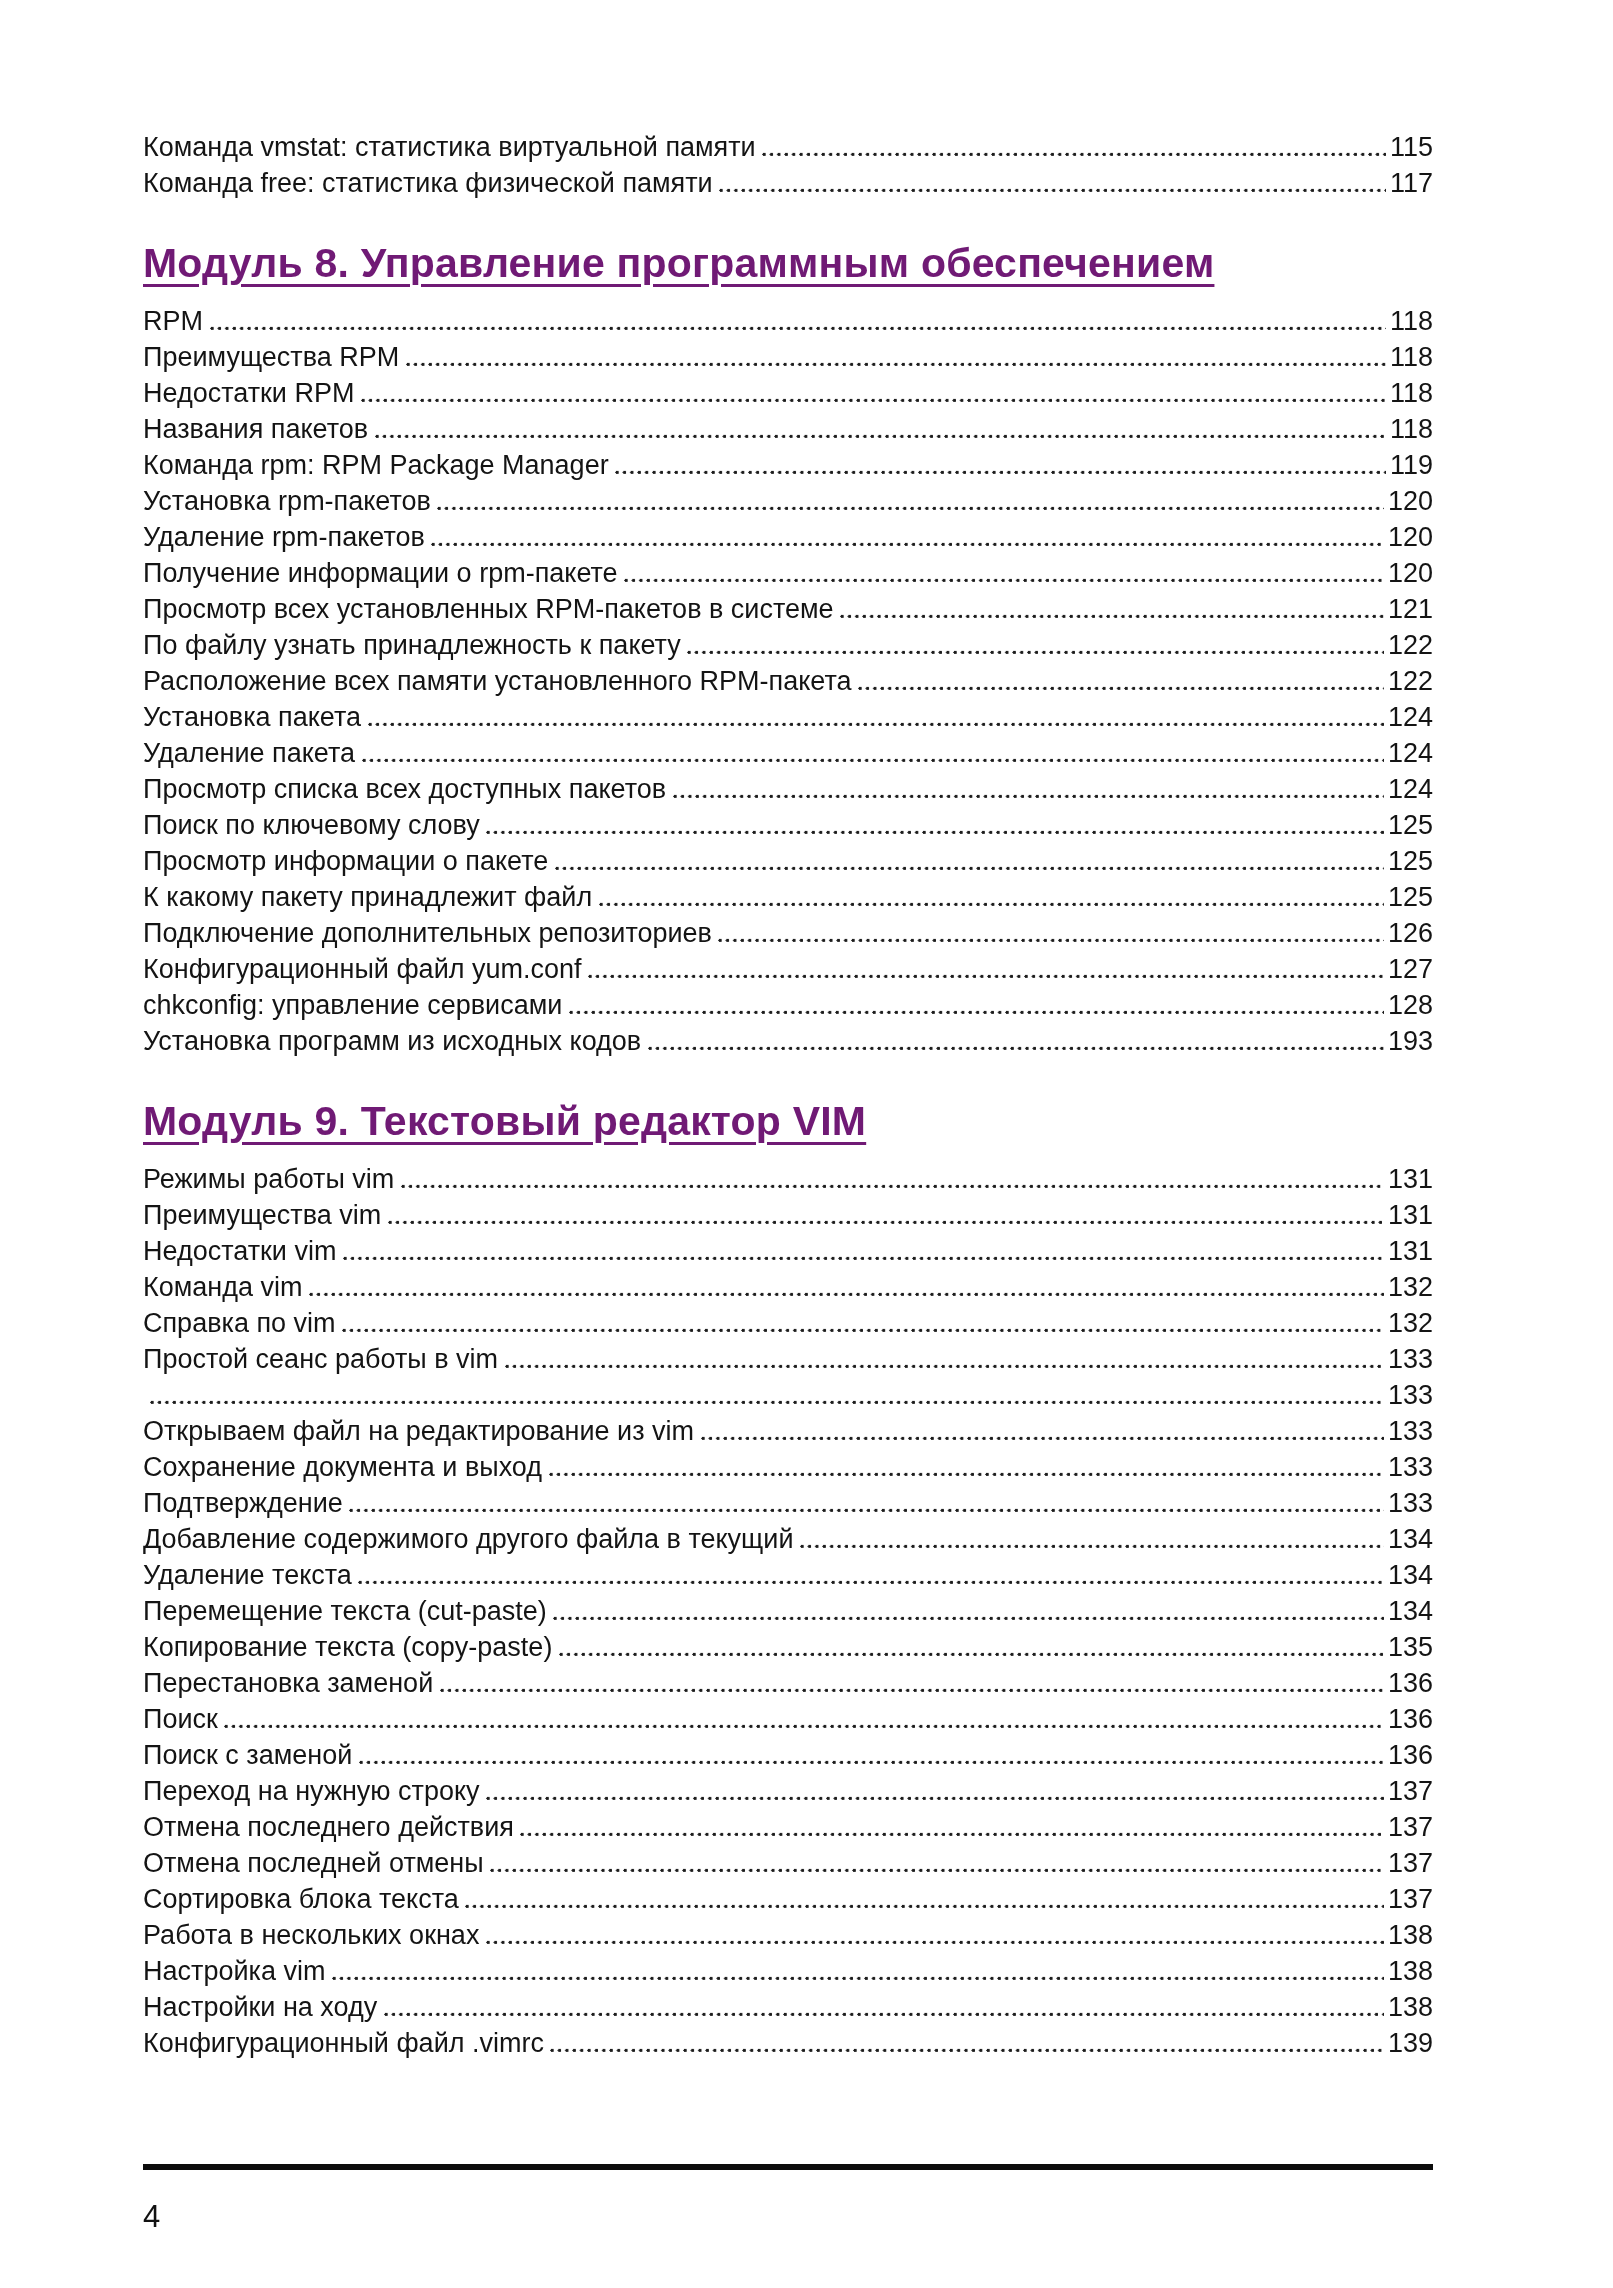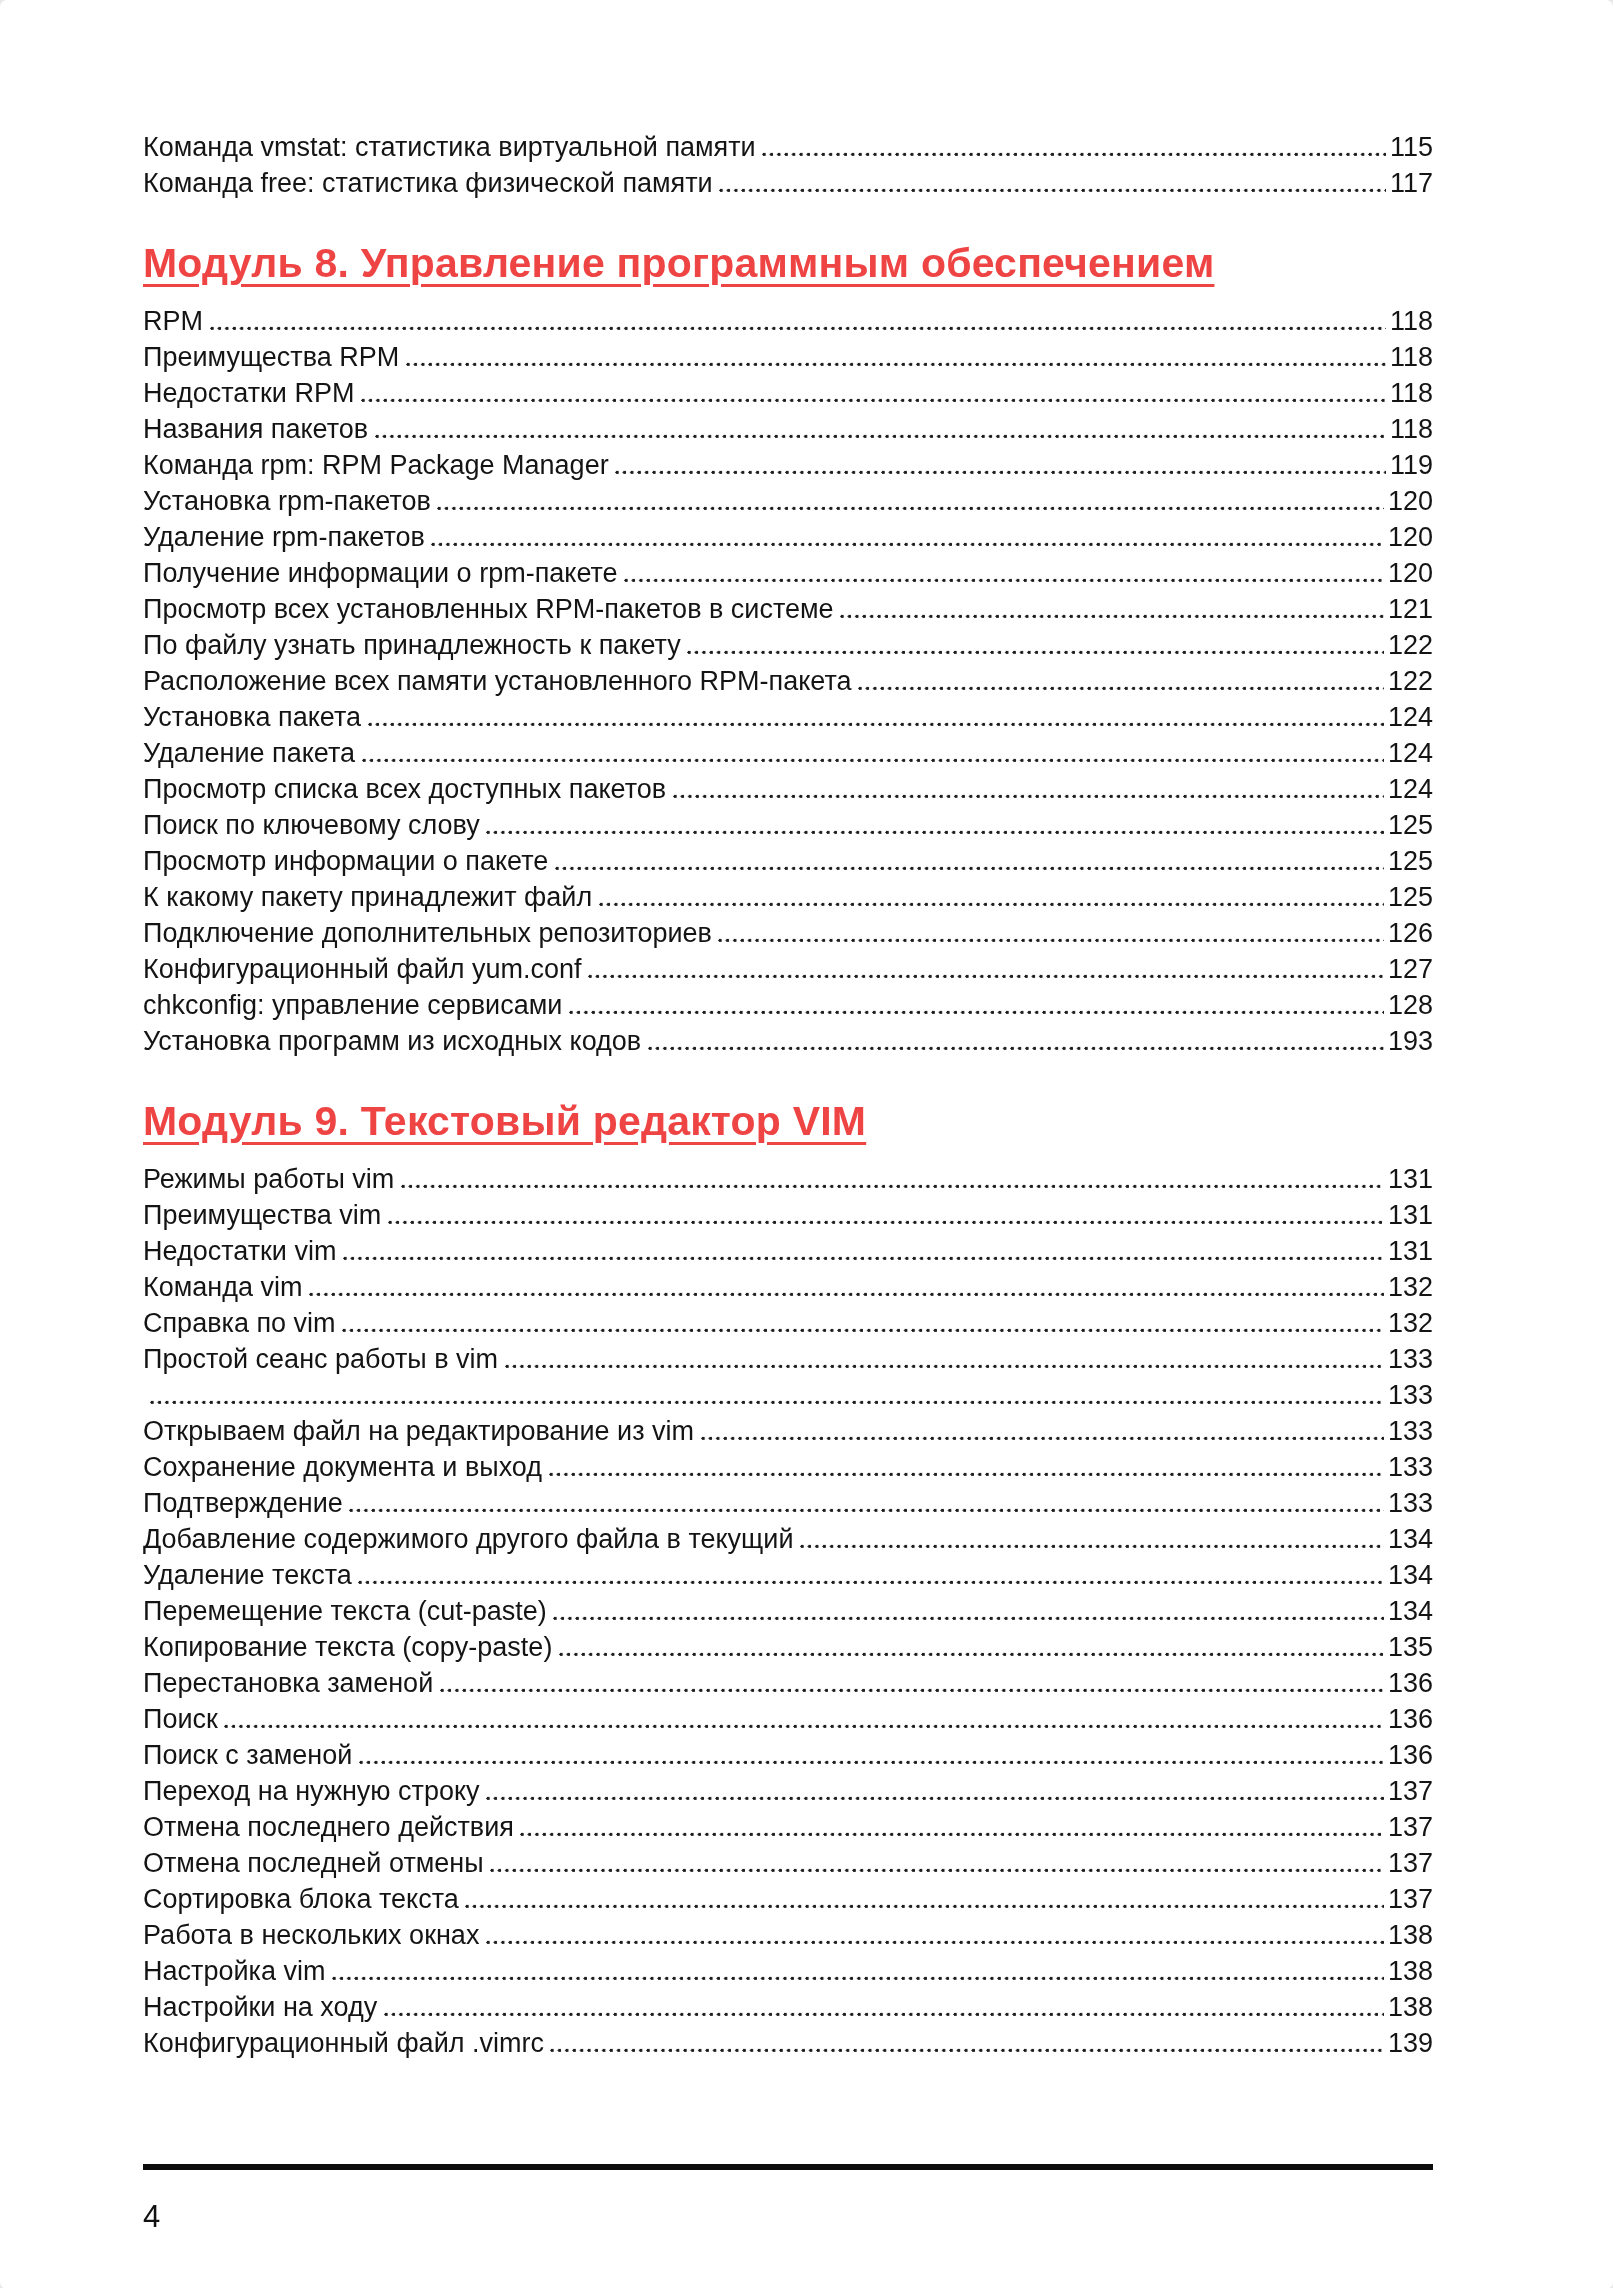--- a/index.html
+++ b/index.html
@@ -7,40 +7,39 @@
   body { font-family: "Liberation Sans", sans-serif; }
 
   .page {
     position: relative;
     width: 1613px;
     height: 2289px;
     background: #ffffff;
     color: #111111;
     margin: 0 auto;
     overflow: hidden;
-    border-radius: 7px;
   }
 
   .content {
     position: absolute;
     left: 143px;
     right: 180px;
     top: 129px;
   }
 
   .module-heading {
     font-size: 41px;
     font-weight: bold;
     line-height: 50px;
     margin-top: 37px;
     margin-bottom: 14.8px;
     text-decoration: underline;
     text-decoration-thickness: 2.8px;
     text-underline-offset: 6.5px;
-    color: #ef4444;
+    color: #701a75;
     letter-spacing: 0.2px;
   }
 
   .entry {
     display: flex;
     align-items: baseline;
     font-size: 27px;
     line-height: 36px;
     color: #141414;
   }

